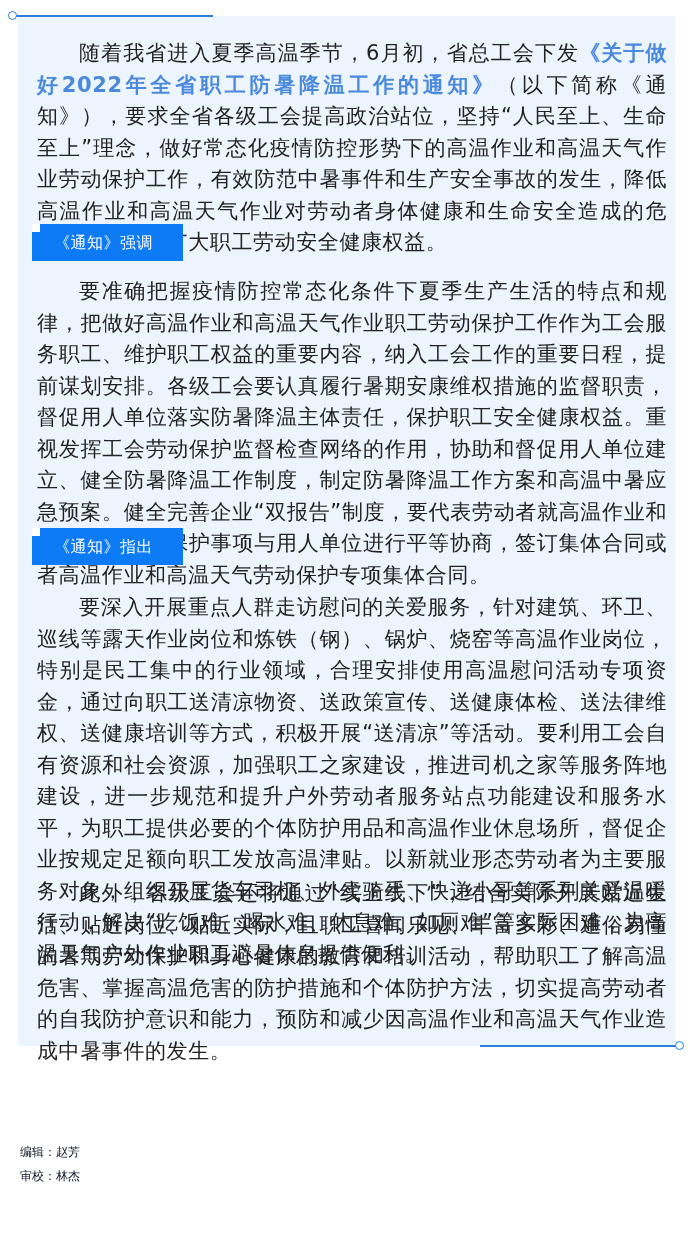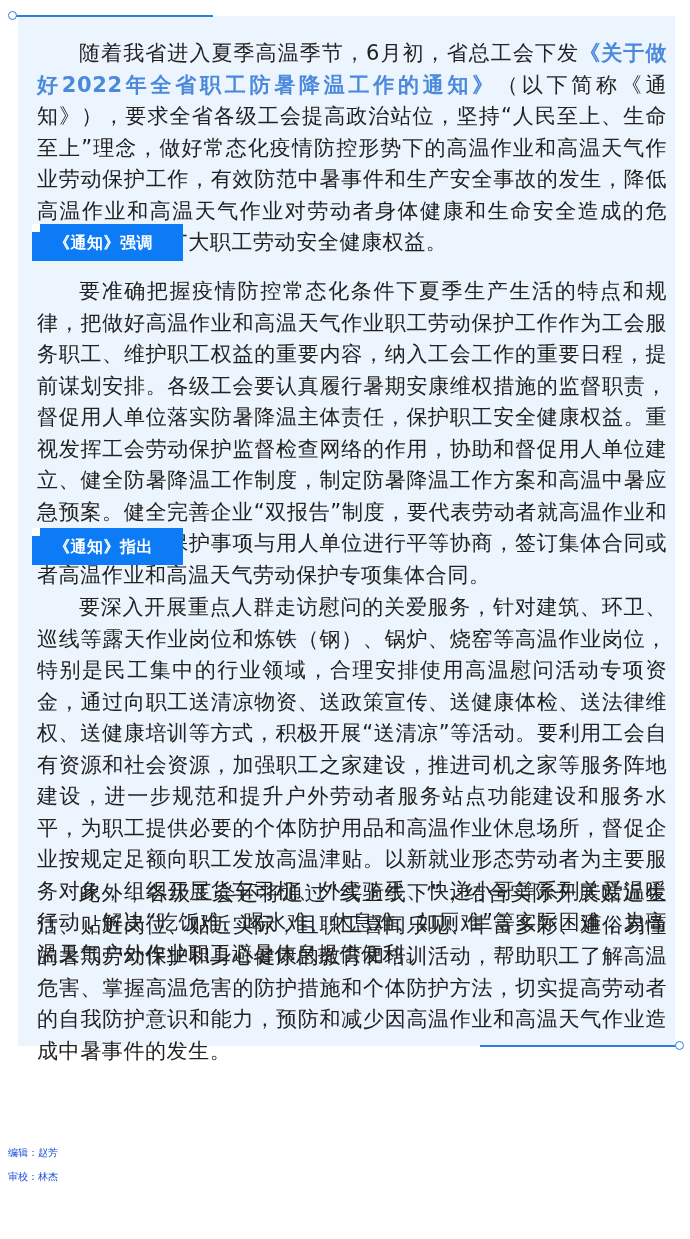--- a/index.html
+++ b/index.html
@@ -75,41 +75,41 @@
       font-weight: bold;
     }
     .heading {
       position: absolute;
       left: 32px;
       width: 151px;
       height: 37px;
       background: #0e7bf6;
       color: #ffffff;
       font-size: 16px;
-      font-weight: bold;
+      font-weight: normal;
       line-height: 37px;
       box-sizing: border-box;
       padding-left: 22px;
       letter-spacing: 0.5px;
     }
     .heading .corner {
       position: absolute;
       left: 0;
       top: 0;
       width: 8px;
       height: 8px;
       background: #ffffff;
     }
     .credits {
       position: absolute;
-      left: 8px;
+      left: 20px;
       top: 1141px;
-      font-size: 10px;
+      font-size: 12px;
       line-height: 23.7px;
-      color: #1d4ed8;
+      color: #0f172a;
     }
     .credits div { white-space: nowrap; }
   </style>
 </head>
 <body>
 
 <div class="card"></div>
 
 <div class="top-line"></div>
 <div class="top-dot"></div>

